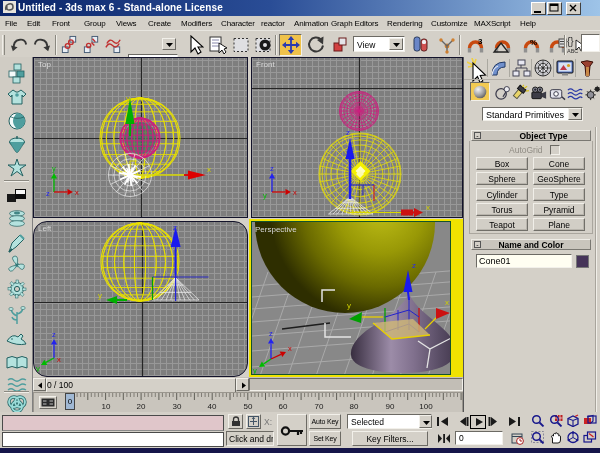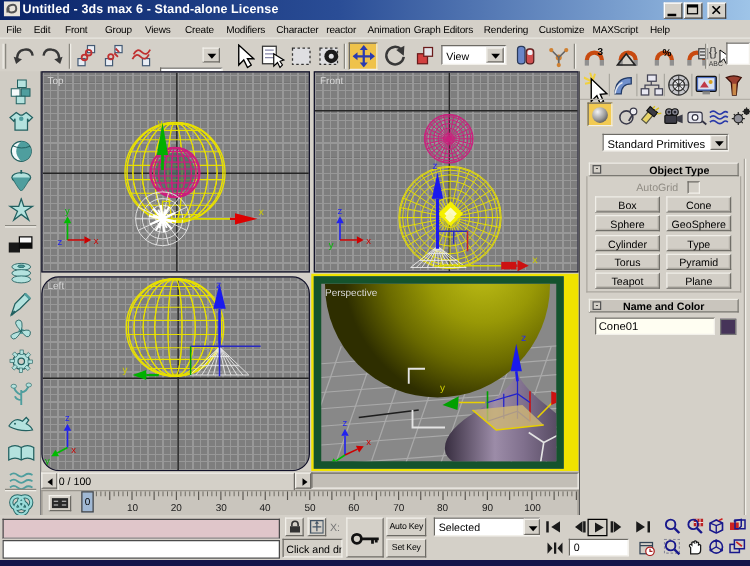--- a/index.html
+++ b/index.html
@@ -15,21 +15,21 @@
  repeating-linear-gradient(0deg,#989898 0px,#989898 1px,transparent 1px,transparent 6px),
  repeating-linear-gradient(90deg,#989898 0px,#989898 1px,transparent 1px,transparent 6px),
  repeating-linear-gradient(0deg,#747474 0px,#747474 1px,transparent 1px,transparent 30px),
  repeating-linear-gradient(90deg,#747474 0px,#747474 1px,transparent 1px,transparent 30px);
  border:1px solid #13132b;overflow:hidden;}
 .vplabel{position:absolute;left:4px;top:2px;font-size:8px;color:#d8d8d8;z-index:5;}
 #vp-top{left:33px;top:57px;width:215px;height:161px;}
 #vp-front{left:251px;top:57px;width:212px;height:161px;text-align:right;}
 #vp-left{left:33px;top:221px;width:215px;height:156px;border-radius:14px;}
 #vp-persp{left:249px;top:219px;width:214px;height:158px;background:#f0e300;padding:0;}
-#vp-persp .inner{position:absolute;left:2px;top:2px;width:200px;height:154px;background:#888888;overflow:hidden;border:6px solid #14532d;}
+#vp-persp .inner{position:absolute;left:2px;top:2px;width:200px;height:154px;background:#888888;overflow:hidden;border:1px solid #14532d;}
 svg{position:absolute;left:0;top:0;}
 #cpanel{left:463px;top:57px;width:137px;height:396px;background:#d4d0c8;border-left:1px solid #555;font-size:8.5px;}
 #tslider{left:33px;top:377px;width:430px;height:15px;background:#c6c2ba;}
 #trackbar{left:33px;top:392px;width:430px;height:20px;background:#c9c5bd;border:1px solid #9a968e;border-bottom:none;}
 #sbar{left:0;top:412px;width:600px;height:36px;background:#d4d0c8;}
 #bstrip{left:0;top:448px;width:600px;height:5px;background:#15154a;}
 .raised{border:1px solid;border-color:#f2f0ea #6c6a64 #6c6a64 #f2f0ea;background:#d4d0c8;}
 .sunken{border:1px solid;border-color:#6c6a64 #f2f0ea #f2f0ea #6c6a64;}
 .btn{position:absolute;border:1px solid;border-color:#f0eee8 #716f69 #716f69 #f0eee8;background:#d2cec6;font-size:8.5px;text-align:center;color:#000;box-shadow:inset -1px -1px 0 #b8b4ac;}
 .roll{position:absolute;left:7px;width:120px;height:11px;background:#c9c5bd;border:1px solid;border-color:#efede7 #7a7872 #7a7872 #efede7;font-size:8.5px;font-weight:bold;text-align:center;color:#000;line-height:10px;}
@@ -921,20 +921,21 @@
         <path d="M9,6 H23 M18,6 V10 M21,6 V9" stroke="#111" stroke-width="2.2"></path>
       </svg>
       <div class="abs raised" style="left:309px;top:2px;width:32px;height:15px;font-size:7px;text-align:center;line-height:14px;letter-spacing:-0.2px;">Auto Key</div>
       <div class="abs raised" style="left:309px;top:19px;width:32px;height:15px;font-size:7px;text-align:center;line-height:14px;letter-spacing:-0.2px;">Set Key</div>
       <div class="abs dd" style="left:347px;top:2px;width:85px;height:15px;font-size:8.5px;padding:2px 0 0 3px;">Selected</div>
       <div class="ddb abs" style="left:419px;top:3px;width:13px;height:13px;">
         <svg width="9" height="6" viewBox="0 0 9 6" style="top:4px">
           <polygon points="1,1 8,1 4.5,5" fill="#000"></polygon>
         </svg>
       </div>
+      <div class="abs raised" style="left:352px;top:19px;width:76px;height:15px;font-size:8.5px;text-align:center;line-height:14px;">Key Filters...</div>
       <svg class="abs" style="left:436px;top:3px" width="14" height="13" viewBox="0 0 14 13">
         <rect x="1" y="2" width="2" height="9" fill="#1a1a1a"></rect>
         <polygon points="12,2 5,6.5 12,11" fill="#1a1a1a"></polygon>
       </svg>
       <svg class="abs" style="left:456px;top:3px" width="14" height="13" viewBox="0 0 14 13">
         <polygon points="10,2 4,6.5 10,11" fill="#1a1a1a"></polygon>
         <rect x="10.5" y="2" width="2" height="9" fill="#1a1a1a"></rect>
       </svg>
       <div class="abs" style="left:470px;top:3px;width:16px;height:14px;border:1px solid #000;"></div>
       <svg class="abs" style="left:472px;top:4px" width="12" height="12" viewBox="0 0 12 12">

